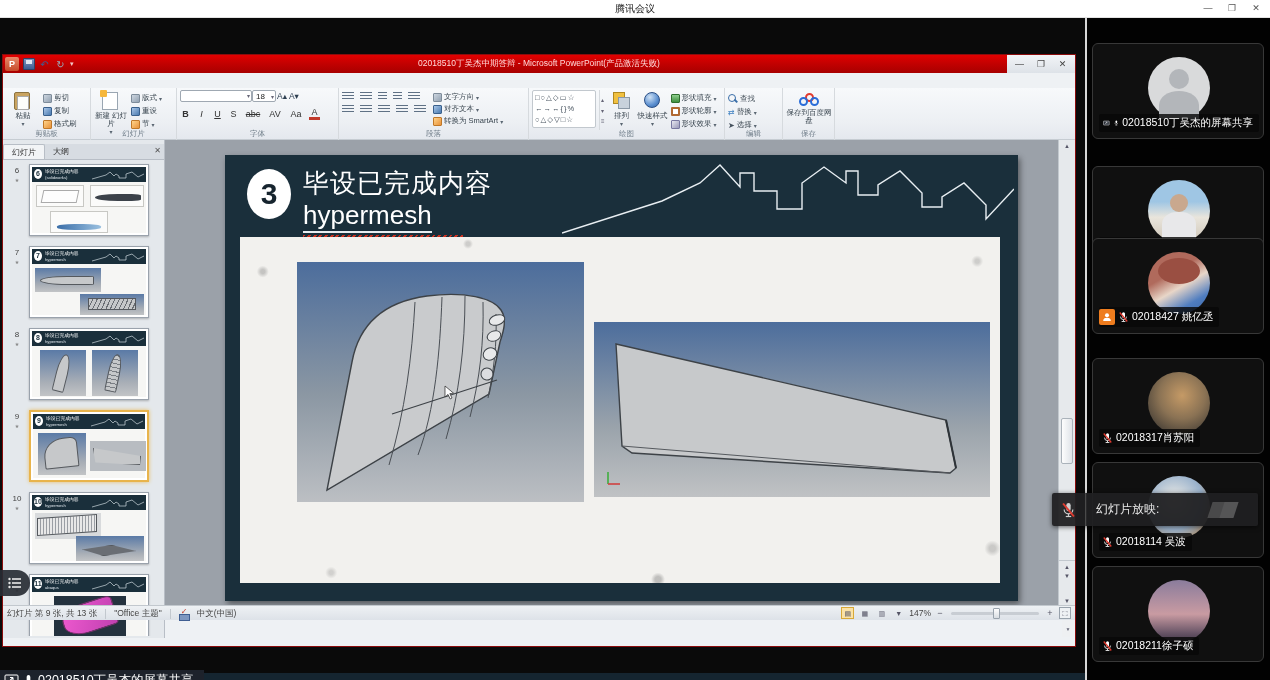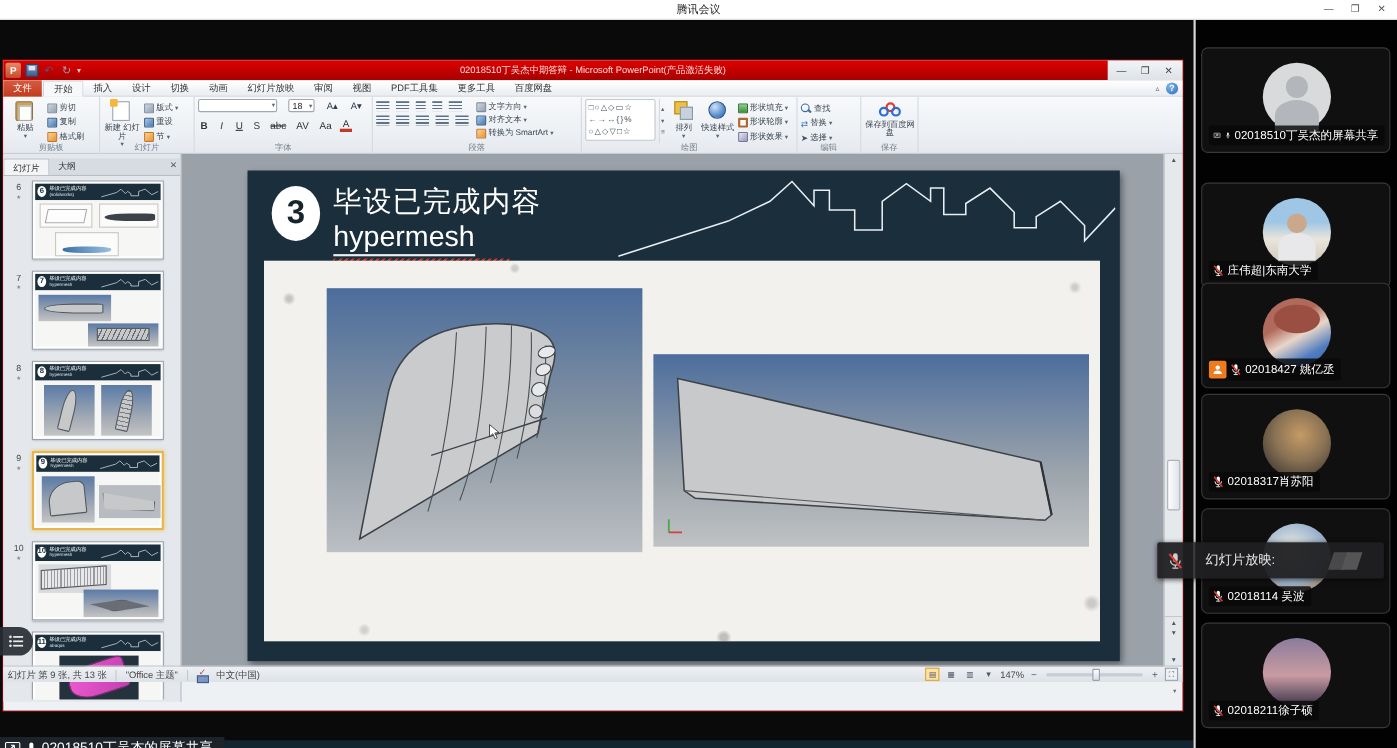--- a/index.html
+++ b/index.html
@@ -56,21 +56,21 @@
   .mini-ic { width:9px; height:9px; border-radius:1px; background:linear-gradient(135deg,#cdd6e0,#93a2b2); border:1px solid #7e8c9a; flex:0 0 auto; }
   .mini-ic.orange { background:linear-gradient(135deg,#ffd38a,#e8923a); border-color:#c07828; }
   .mini-ic.blue { background:linear-gradient(135deg,#a8c6e8,#4a7ab0); border-color:#39608c; }
   .ic-clipboard { width:16px; height:18px; background:#c9a35f; border:1px solid #8c7340; border-radius:2px; position:relative; }
   .ic-clipboard:before { content:""; position:absolute; left:2px; top:3px; width:10px; height:12px; background:#fdfdfa; border:1px solid #aaa; }
   .ic-newslide { width:16px; height:18px; background:#fff; border:1px solid #9aa6b2; position:relative; }
   .ic-newslide:before { content:""; position:absolute; left:-3px; top:-3px; width:7px; height:7px; background:#f6b73c; border-radius:1px; }
   .drop { font-size:6px; color:#5a6672; }
 
   
-  .fontrow1 { display:flex; gap:10px; align-items:center; }
+  .fontrow1 { display:flex; gap:0; align-items:center; }
   .fontbox { width:72px; height:12px; background:#fff; border:1px solid #9fa8b2; border-radius:2px; position:relative; }
   .fontbox:after { content:"▾"; position:absolute; right:1px; top:1px; font-size:6px; color:#667; }
   .sizebox { width:24px; height:12px; background:#fff; border:1px solid #9fa8b2; border-radius:2px; font-size:8px; color:#222; padding-left:3px; line-height:11px; position:relative; }
   .sizebox:after { content:"▾"; position:absolute; right:1px; top:1px; font-size:6px; color:#667; }
   .fontAbtn { font-size:8.5px; color:#2c3e50; padding:0 1px; }
   .fontrow2 { display:flex; gap:5px; align-items:center; margin-top:6px; font-size:9px; color:#333; }
   .fb { width:11px; text-align:center; }
   .fb.b { font-weight:bold; } .fb.i { font-style:italic; } .fb.u { text-decoration:underline; }
   .fb.s { text-decoration:line-through; }
   .fb.colorA { border-bottom:3px solid #c0392b; line-height:9px; }
@@ -237,38 +237,20 @@
           <div class="qat-drop">▾</div>
         </div>
         <div class="ppt-title-text">02018510丁吴杰中期答辩 - Microsoft PowerPoint(产品激活失败)</div>
         <div class="ppt-controls">
           <div class="wbtn">—</div>
           <div class="wbtn">❐</div>
           <div class="wbtn">✕</div>
         </div>
       </div>
 
-      <div class="tab-row">
-        <div class="rtab file">文件</div>
-        <div class="rtab active">开始</div>
-        <div class="rtab">插入</div>
-        <div class="rtab">设计</div>
-        <div class="rtab">切换</div>
-        <div class="rtab">动画</div>
-        <div class="rtab">幻灯片放映</div>
-        <div class="rtab">审阅</div>
-        <div class="rtab">视图</div>
-        <div class="rtab">PDF工具集</div>
-        <div class="rtab">更多工具</div>
-        <div class="rtab">百度网盘</div>
-        <div class="tabrow-right">
-          <div class="ic-collapse">▵</div>
-          <div class="ic-help">?</div>
-        </div>
-      </div>
 
       <div class="ribbon">
 
         <div class="rgroup" style="width:88px">
           <div class="rg-body">
             <div class="bigbtn">
               <div class="bicon">
                   <div class="ic-clipboard"></div>
                 </div>
               <div>粘贴</div>
@@ -738,21 +720,21 @@
           <rect x="4" y="0.5" width="4" height="7.5" rx="2" fill="#fff"></rect>
           <path d="M2 6.5 a4 4 0 0 0 8 0" stroke="#fff" stroke-width="1.1" fill="none"></path>
           <line x1="6" y1="10.5" x2="6" y2="12.5" stroke="#fff" stroke-width="1.1"></line>
           <line x1="3.5" y1="13" x2="8.5" y2="13" stroke="#fff" stroke-width="1.1"></line>
           <line x1="1" y1="1" x2="11" y2="13" stroke="#e03b30" stroke-width="1.8"></line>
         </svg>
         <span>庄伟超|东南大学</span>
       </div>
     </div>
 
-    <div class="tile" style="top:239px">
+    <div class="tile" style="top:220px">
       <div class="avatar av3"></div>
       <div class="nametag" style="padding-left:0">
         <div class="hostbadge">
           <svg width="10" height="10" viewBox="0 0 10 10">
               <circle cx="5" cy="3.2" r="2" fill="#fff"></circle>
               <path d="M1.2 9 a3.8 3.2 0 0 1 7.6 0 Z" fill="#fff"></path>
             </svg>
         </div>
         <svg width="9" height="12" viewBox="0 0 12 14">
           <rect x="4" y="0.5" width="4" height="7.5" rx="2" fill="#fff"></rect>

